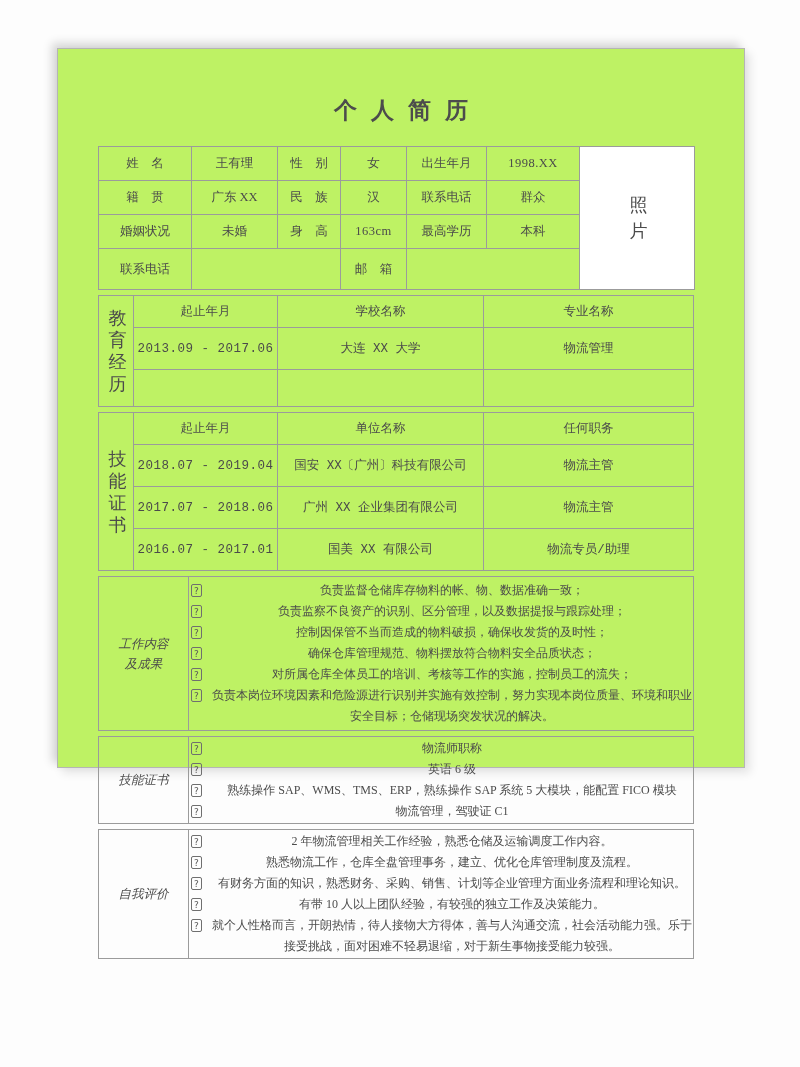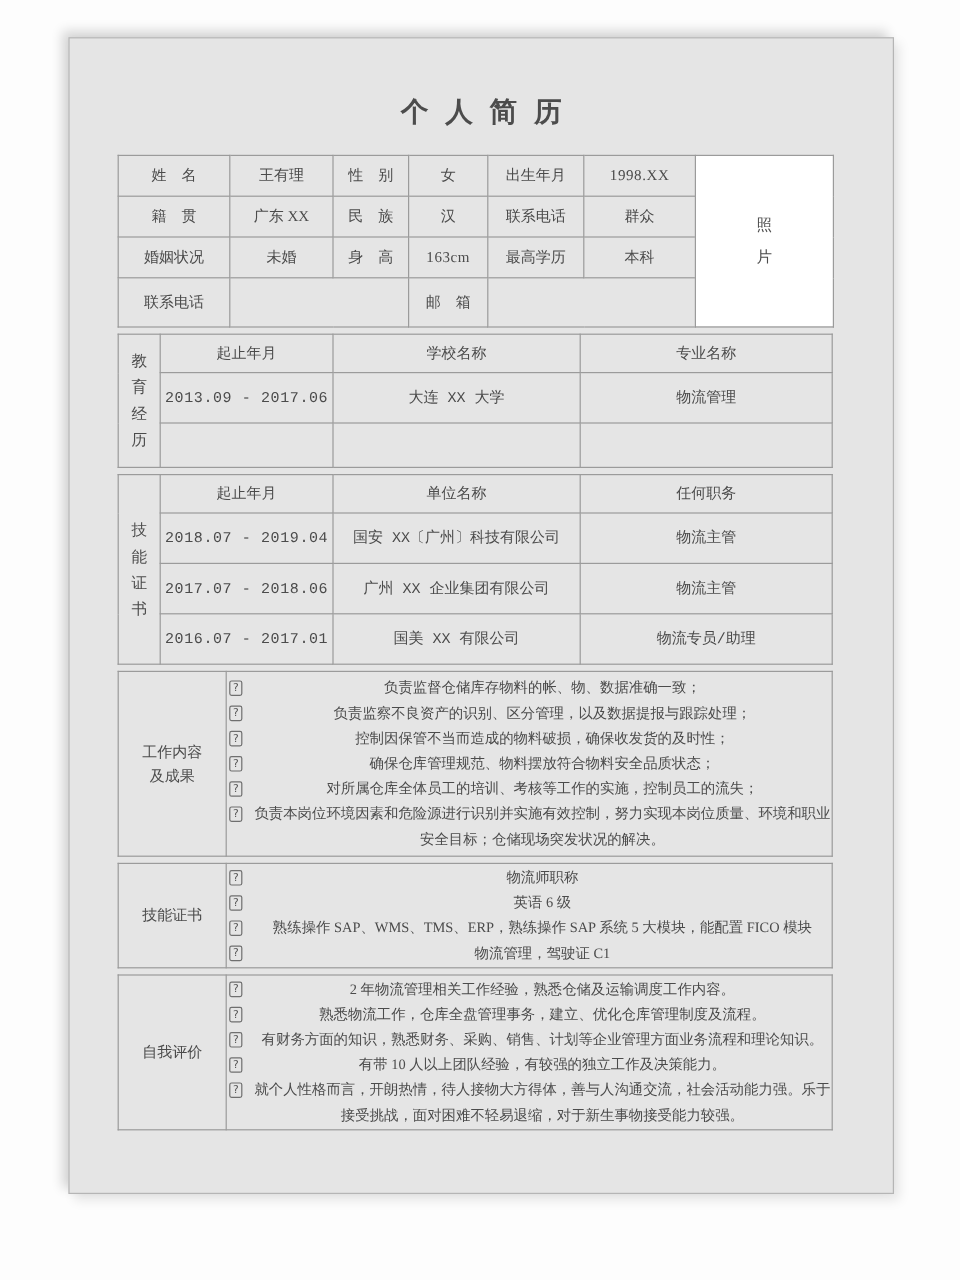--- a/index.html
+++ b/index.html
@@ -4,22 +4,22 @@
 <style>
   * { box-sizing: border-box; }
   html,body { margin:0; padding:0; }
   body {
     width:800px; height:1067px; position:relative;
     background:#fdfdfd;
     font-family:"Liberation Serif", serif;
     color:#4b4b4b;
   }
   .page {
-    position:absolute; left:57px; top:31px; width:688px; height:964px;
-    background:#e5e5e5;
+    position:absolute; left:57px; top:48px; width:688px; height:720px;
+    background:#bef264;
     border:1px solid #b5b5b5;
     box-shadow:-5px -5px 9px rgba(0,0,0,0.16), 5px 5px 9px rgba(0,0,0,0.10);
   }
   .content { padding:0 40px; }
   .doc-title {
     margin:46px 0 20px 0;
     text-align:center;
     font-size:23px; font-weight:600;
     letter-spacing:14px; text-indent:14px;
     color:#4c4c4c;
@@ -36,28 +36,28 @@
     overflow:hidden;
   }
   td.h33 { height:34px; }
   td.h40 { height:41px; }
   td.hh  { height:32px; }
   td.hr  { height:42px;font-family:Liberation Mono, monospace; }
   td.he  { height:37px; }
   .date { font-size:11.5px; color:#5a5a5a; letter-spacing:0.5px; }
   .vlabel {
     display:inline-block; width:15px;
-    font-size:13px; line-height:22px;
+    font-size:18px; line-height:22px;
     word-break:break-all; text-align:center;
     color:#4b4b4b;
   }
   .vlabel.photo-l { line-height:26px; }
   td.photo-cell { background:#fff; }
   td.sec-cell { font-size:13px; }
-  td.sec2-cell { font-size:13px; line-height:20px; }
+  td.sec2-cell { font-size:13px; line-height:20px;font-style:italic; }
   td.bul-cell { text-align:left; vertical-align:middle; padding:5px 10px 5px 5px; }
   .bullet { display:flex; align-items:flex-start; line-height:21px; font-size:12px; color:#4b4b4b; }
   .bicon {
     flex:0 0 auto; width:11px; height:13px;
     border:1px solid #6f6f6f; border-radius:2px;
     font-family:"DejaVu Sans", sans-serif;
     font-size:9px; line-height:12px; text-align:center;
     color:#555; margin:4px 9px 0 2px;
   }
   .btext { flex:1 1 auto; }

